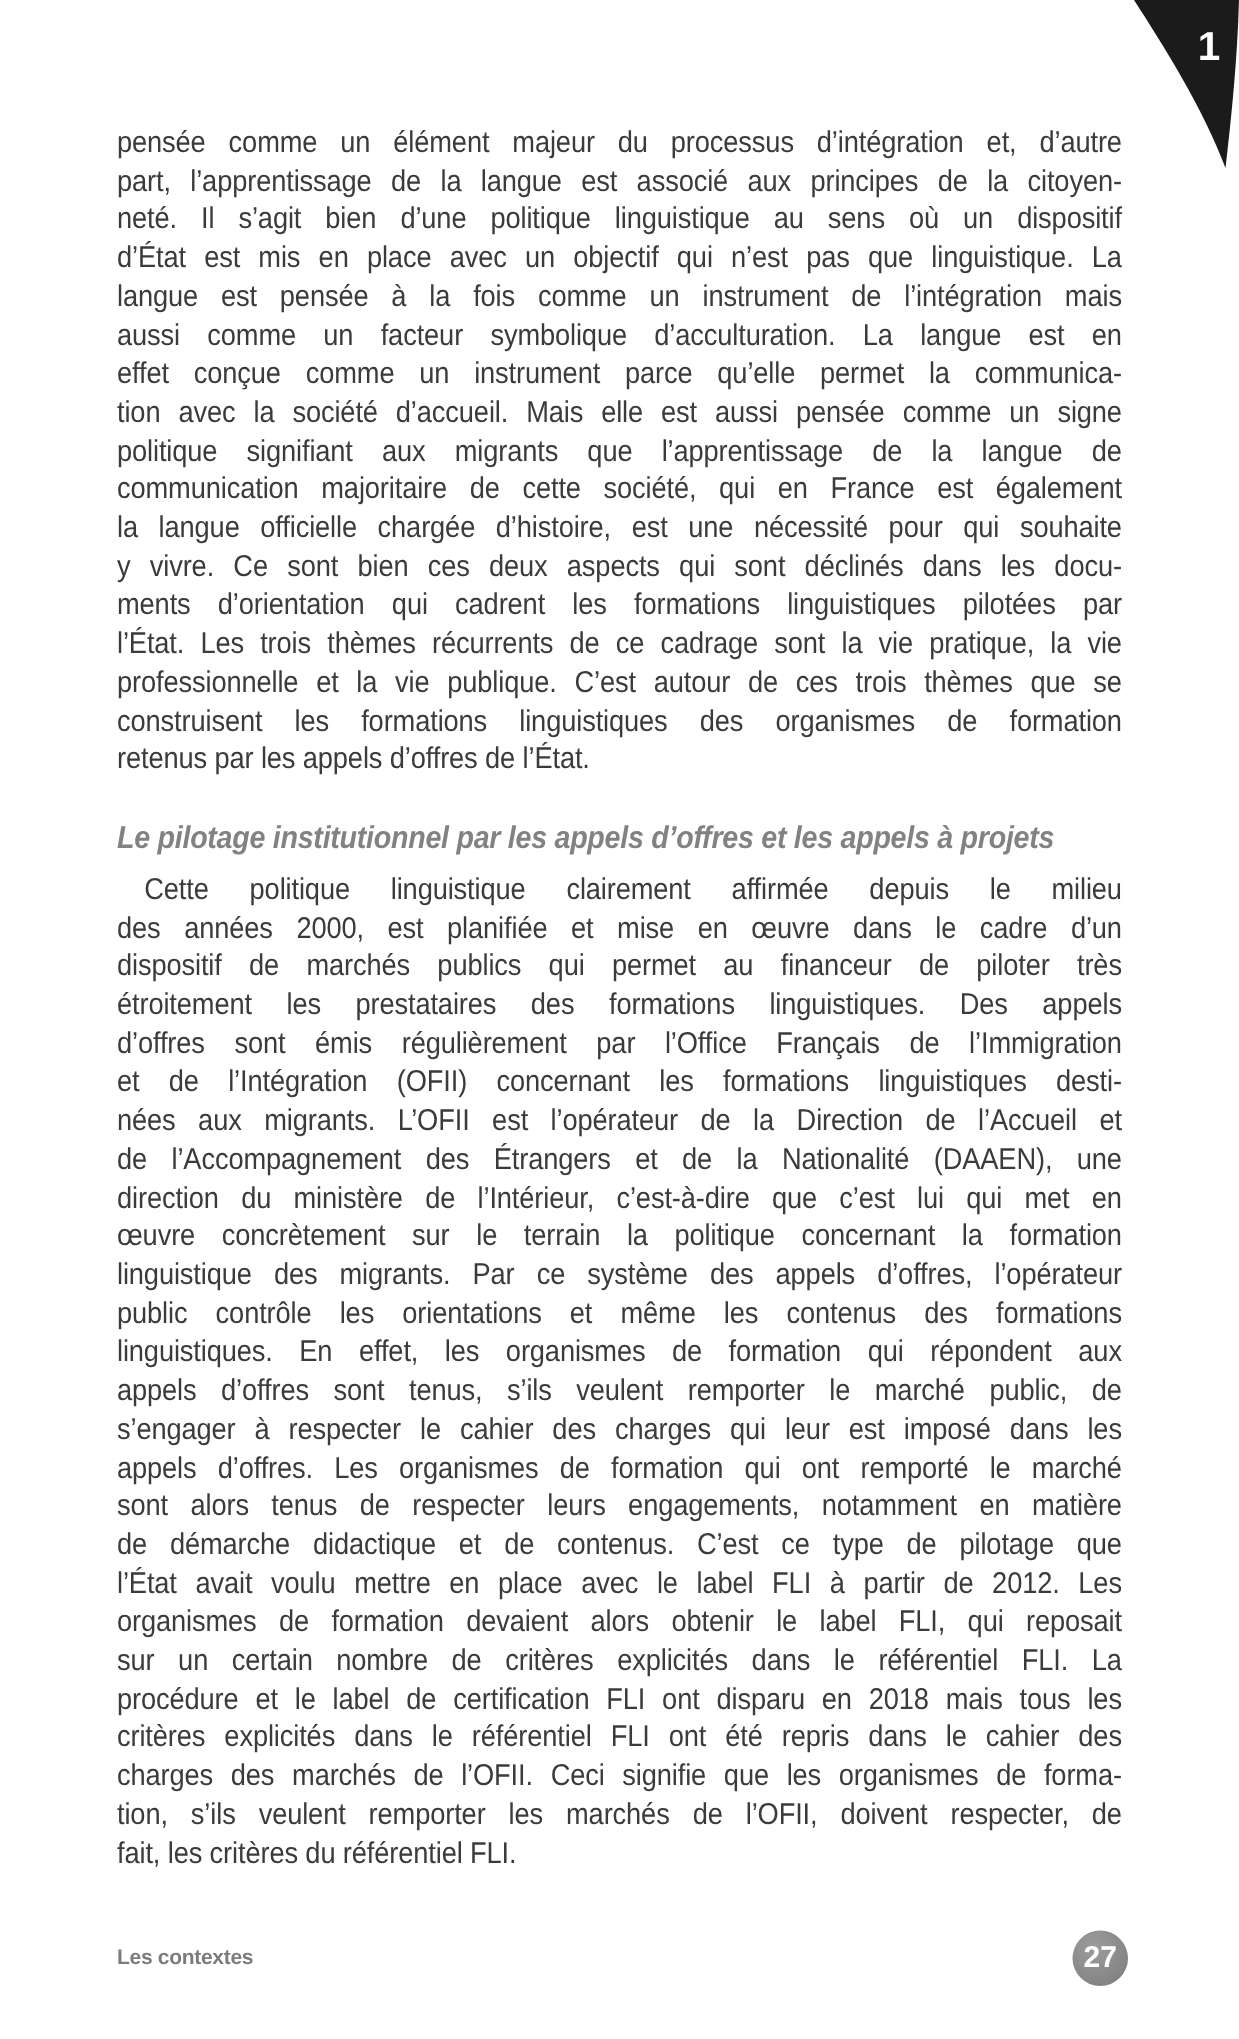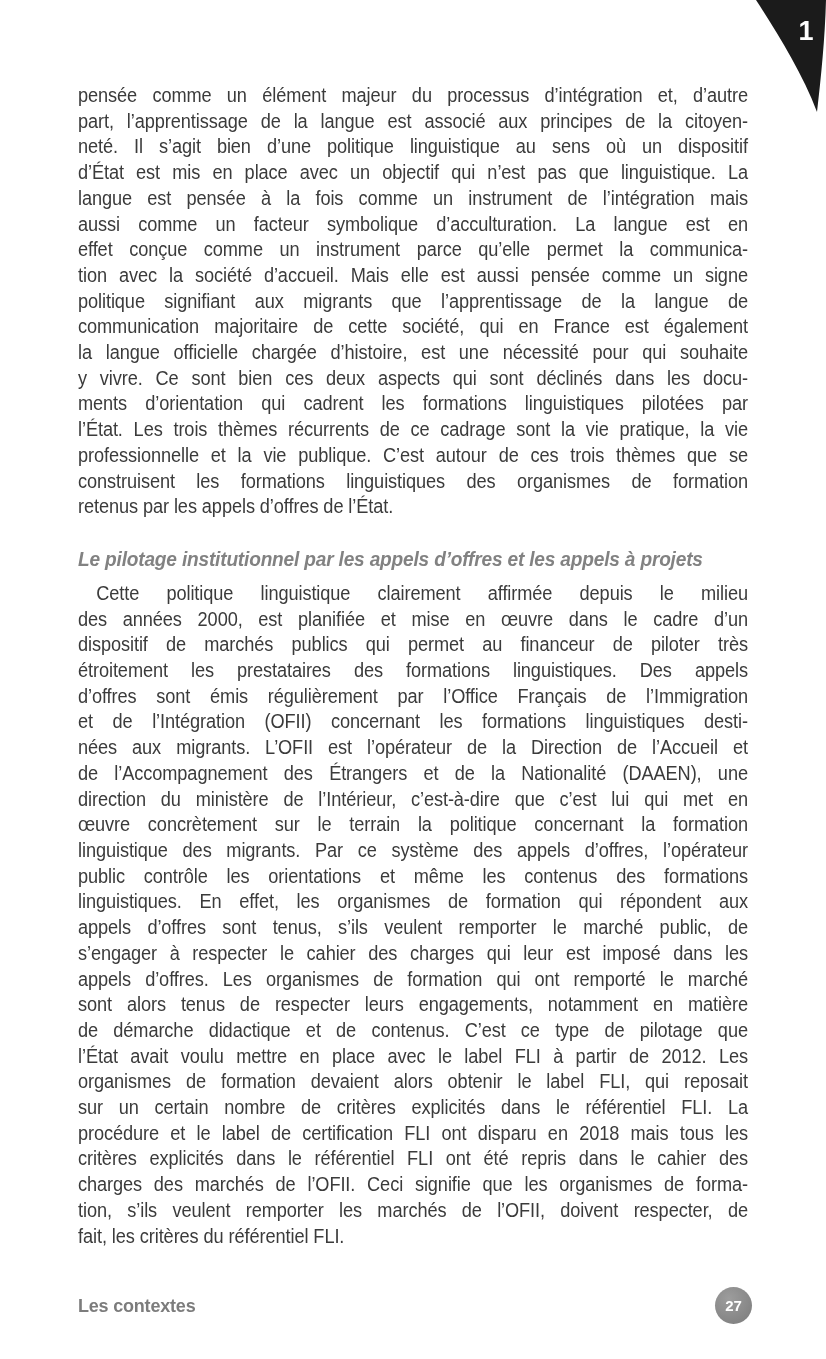--- a/index.html
+++ b/index.html
@@ -66,38 +66,38 @@
     font-weight: bold;
     font-style: italic;
     color: #828282;
     letter-spacing: -0.2px;
   }
   
   .footer-label {
     position: absolute;
     left: 78px;
     top: 1296px;
-    font-size: 18px;
+    font-size: 14px;
     font-weight: bold;
     color: #7c7c7c;
     letter-spacing: -0.2px;
   }
   .page-badge {
     position: absolute;
     left: 715px;
     top: 1287px;
     width: 37px;
     height: 37px;
     border-radius: 50%;
     background: radial-gradient(circle at 38% 32%, #9d9d9d, #838383 75%);
     display: flex;
     align-items: center;
     justify-content: center;
     color: #ffffff;
-    font-size: 15px;
+    font-size: 20px;
     font-weight: bold;
   }
 </style>
 </head>
 <body>
 
 <div class="page">
 
   <svg class="corner-tab" viewBox="0 0 70 118" xmlns="http://www.w3.org/2000/svg" aria-hidden="true">
     <path d="M0,0 L70,0 C69,38 65,78 61,112 C46,72 20,31 0,0 Z" fill="#1b1b1b"></path>

